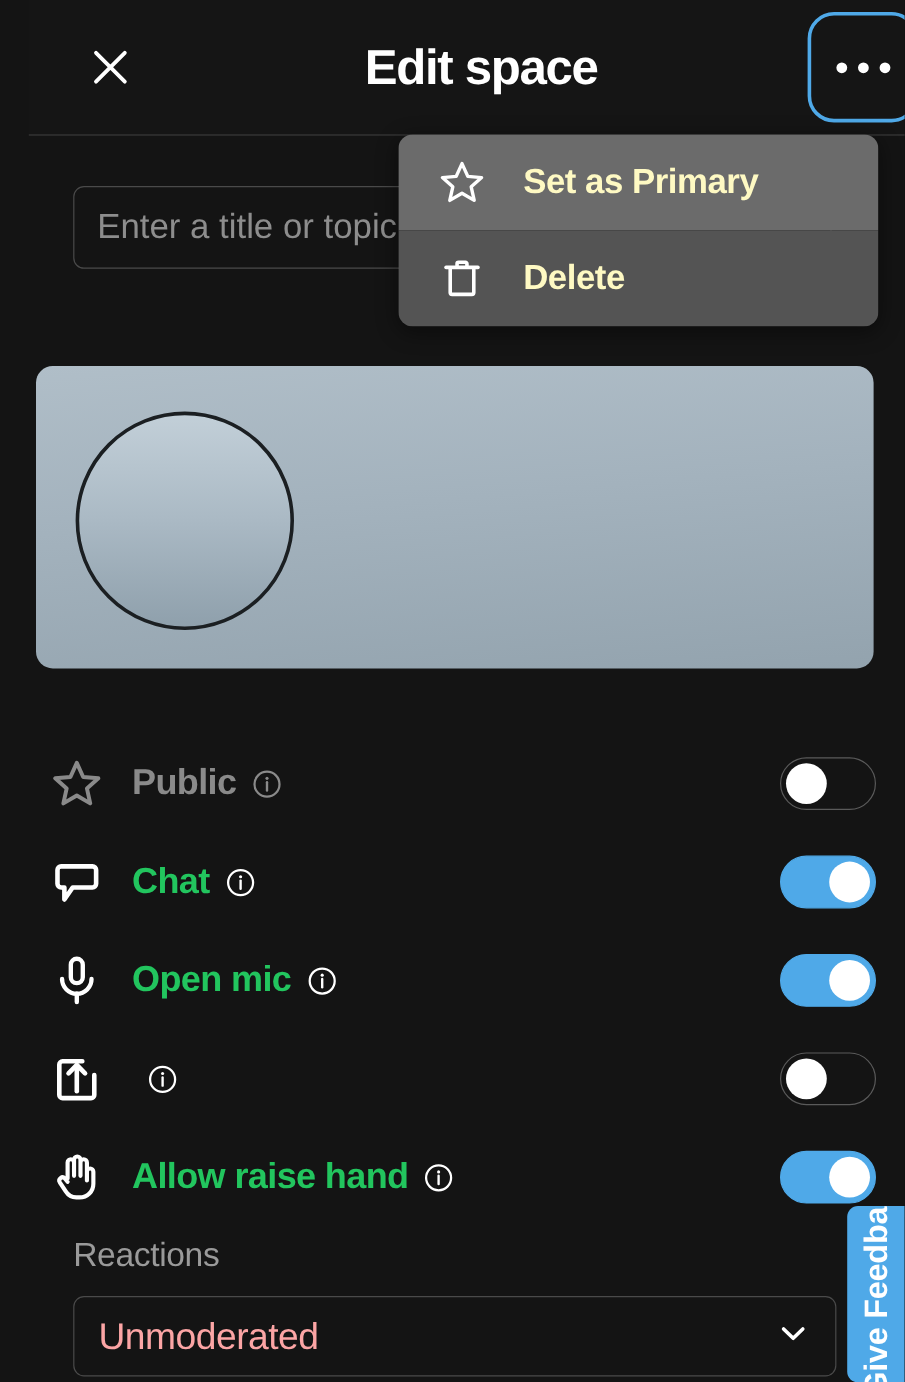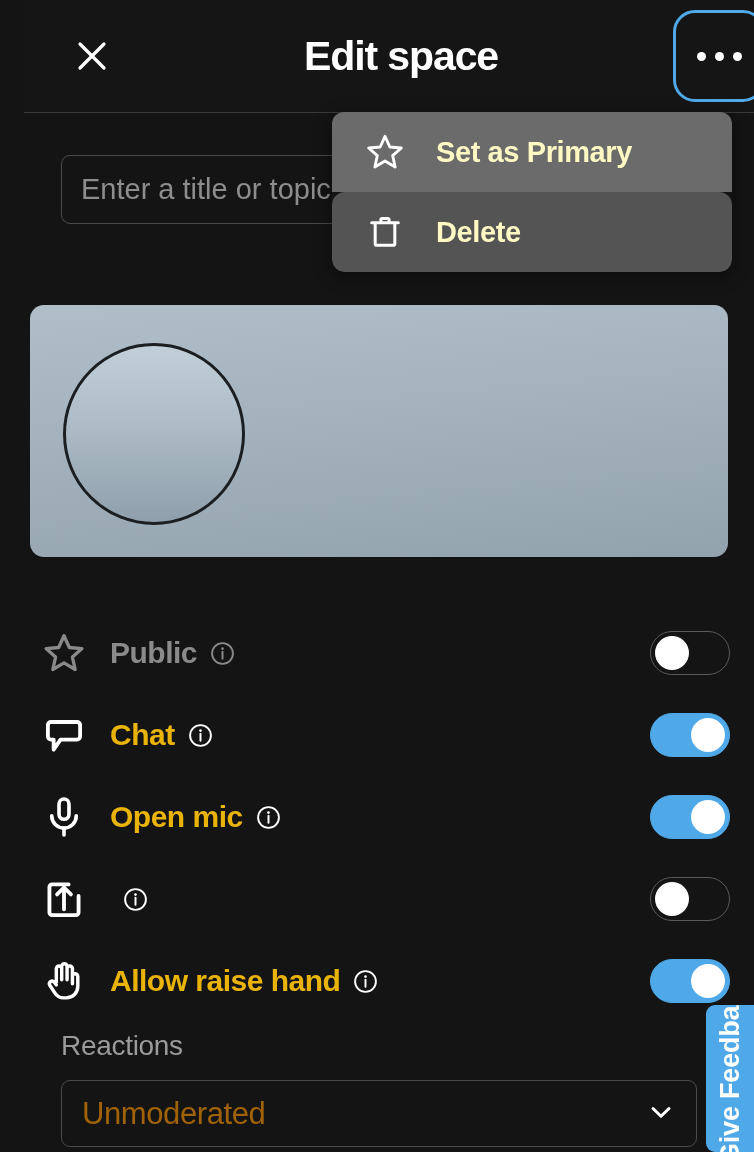--- a/index.html
+++ b/index.html
@@ -97,21 +97,21 @@
   }
   .menu-item {
     display: flex;
     align-items: center;
     height: 80px;
     padding-left: 32px;
     gap: 30px;
     cursor: pointer;
   }
   .menu-item.hovered { background: #6b6b6b; }
-  .menu-item.normal  { background: #545454; border-radius: 13px; }
+  .menu-item.normal  { background: #545454; }
   .menu-item .mi-icon {
     width: 42px;
     height: 42px;
     display: flex;
     align-items: center;
     justify-content: center;
     flex: none;
   }
   .menu-item .mi-label {
     color: #fef9c3;
@@ -179,21 +179,21 @@
   .setting-row .row-icon {
     width: 48px;
     height: 48px;
     display: flex;
     align-items: center;
     justify-content: center;
     flex: none;
     margin-right: 22px;
   }
   .setting-row .row-label {
-    color: #eab308;
+    color: #22c55e;
     font-size: 30px;
     font-weight: bold;
     letter-spacing: -0.5px;
     white-space: nowrap;
   }
   .setting-row.disabled .row-label { color: #8a8a8a; }
   .setting-row .info-icon {
     margin-left: 13px;
     width: 25px;
     height: 25px;
@@ -257,21 +257,21 @@
     height: 67px;
     border: 1px solid #4a4a4a;
     border-radius: 9px;
     background: #141414;
     display: flex;
     align-items: center;
     padding: 0 20px;
     cursor: pointer;
   }
   .reactions-select .sel-value {
-    color: #a16207;
+    color: #fca5a5;
     font-size: 31px;
     letter-spacing: -0.4px;
     flex: 1;
   }
   .reactions-select .chev { flex: none; }
 
   
   .feedback-tab {
     position: absolute;
     right: 0;

